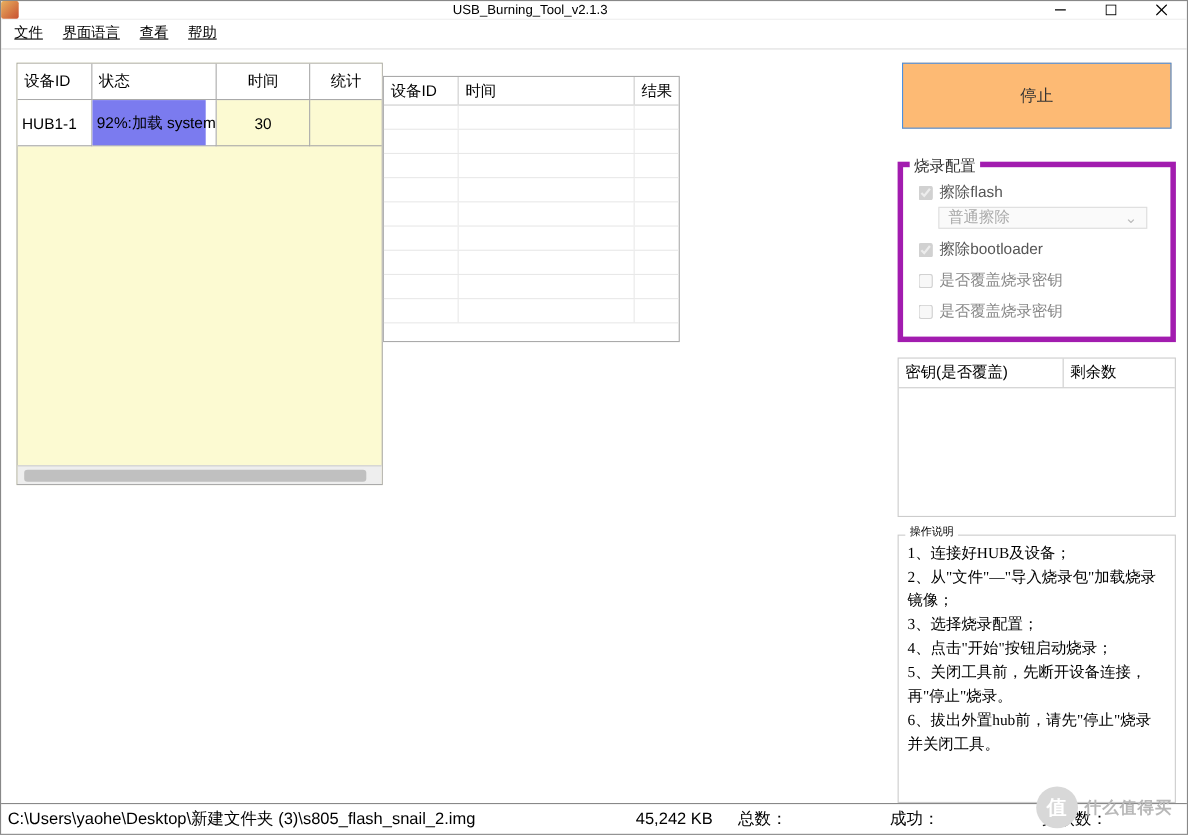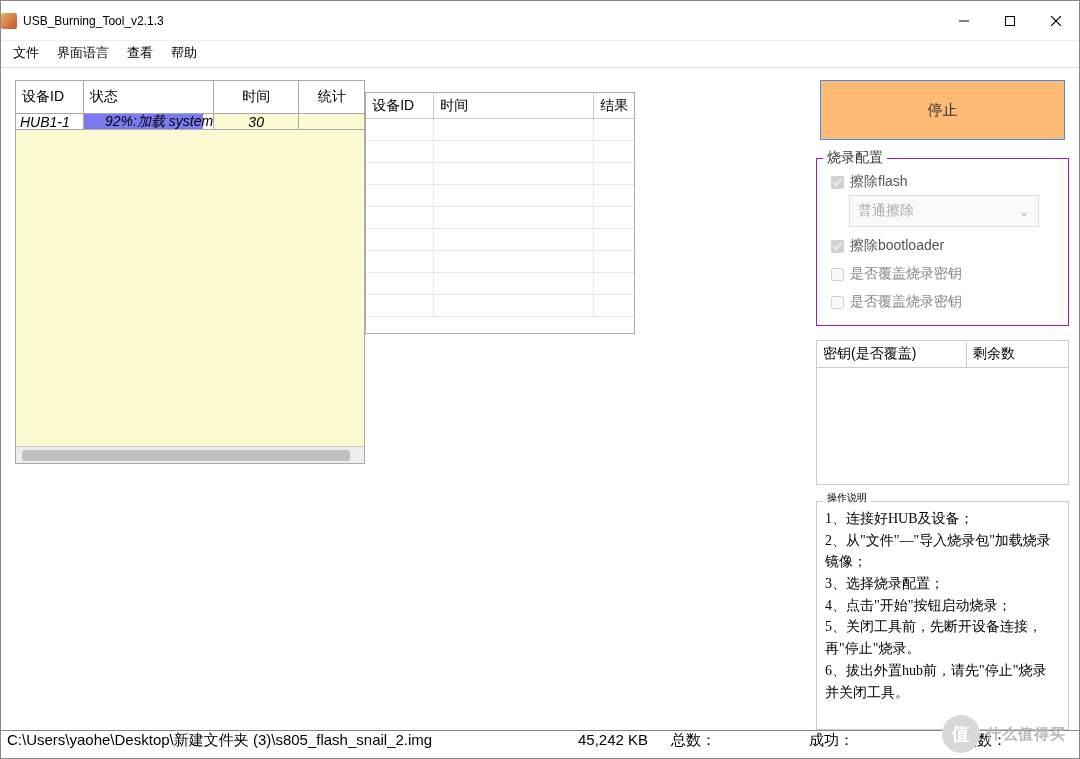--- a/index.html
+++ b/index.html
@@ -8,62 +8,64 @@
       font-size: 13px;
       background: #fff;
       width: 1080px;
       height: 759px;
       overflow: hidden;
       position: relative;
       color: #000;
     }
     .window { border: 1px solid #888; width: 100%; height: 100%; display: flex; flex-direction: column; }
     .titlebar {
-      height: 40px; display: flex; align-items: center; padding: 0 0;
+      height: 17px; display: flex; align-items: center; padding: 0 0;
       border-bottom: 1px solid #eee;
+      text-align: center;
     }
     .titlebar-icon {
       width: 16px; height: 16px; margin-right: 6px;
       background: linear-gradient(135deg,#e8b060 0%, #c85030 100%);
       border-radius: 2px;
     }
     .titlebar-title { font-size: 12px; flex: 1; }
     .titlebar-controls { display: flex; }
     .titlebar-btn {
       width: 46px; height: 30px; display: flex; align-items: center; justify-content: center;
       font-size: 12px; cursor: pointer;
     }
     .menubar {
       display: flex; gap: 18px; padding: 3px 12px 5px; font-size: 13px;
       border-bottom: 1px solid #ddd;
+      text-decoration: underline;
     }
     .menubar-item { cursor: pointer; }
     .main-area { flex: 1; display: flex; padding: 12px 10px 0 14px; gap: 10px; min-height: 0; }
     .left-col { flex: 1; display: flex; flex-direction: row; min-width: 0; }
     .right-col { width: 253px; display: flex; flex-direction: column; }
     .device-panel {
       border: 1px solid #aaa; height: 384px; display: flex; flex-direction: column;
       background: #fcfad2;
     }
     .dev-head-row { display: flex; background: #fff; height: 33px; }
     .dev-head-cell {
       border-right: 1px solid #aaa; border-bottom: 1px solid #aaa;
       padding: 6px 6px; font-size: 14px; display: flex; align-items: center;
     }
     .dev-col-id { width: 68px; }
     .dev-col-status { flex: 1; }
     .dev-col-time { width: 85px; justify-content: center; }
     .dev-col-stat { width: 65px; justify-content: center; border-right: none; }
-    .dev-data-row { display: flex; height: 16px; font-style: italic; }
+    .dev-data-row { display: flex; height: 42px; }
     .dev-data-cell {
       border-right: 1px solid #aaa; border-bottom: 1px solid #aaa;
       display: flex; align-items: center; font-size: 14px;
     }
     .dev-data-id { width: 68px; background:#fff; padding: 0 4px; }
-    .dev-data-status { flex: 1; position: relative; background:#fff;padding-left:17px; }
+    .dev-data-status { flex: 1; position: relative; background:#fff; }
     .dev-progress { position:absolute; top:0; left:0; bottom:0; width:92%; background:#7b7bef; }
     .dev-status-text { position:relative; z-index:1; padding-left:4px; }
     .dev-data-time { width: 85px; justify-content: center; }
     .dev-data-stat { width: 65px; border-right: none; }
     .dev-body { flex:1; }
     .dev-hscroll { height:17px; background:#eee; border-top:1px solid #ccc; position:relative; }
     .dev-hscroll-thumb { position:absolute; left:6px; top:3px; height:11px; width:calc(100% - 20px); background:#c0c0c0; border-radius:3px; }
 
     .result-panel {
       margin-top: 12px; border: 1px solid #aaa; height: 242px;
@@ -79,43 +81,43 @@
     .res-row > div:nth-child(1){ width:68px; border-right:1px solid #e8e8e8;}
     .res-row > div:nth-child(2){ width:160px; border-right:1px solid #e8e8e8;}
     .res-row > div:nth-child(3){ flex:1; }
 
     .action-row { display:flex; gap:24px; height:60px; margin-bottom:10px; padding:0 4px; }
     .action-btn {
       flex:1; border:1px solid #bbb; background:#fdba74; font-size:15px;
       display:flex; align-items:center; justify-content:center; cursor:pointer;
     }
     .action-btn.stop { border:1px solid #4a90e2; color:#333; }
-    .config-group { border:1px solid #a21caf; padding:4px 8px 10px; position:relative; margin-top:8px; }
+    .config-group { border:5px solid #a21caf; padding:4px 8px 10px; position:relative; margin-top:20px; }
     .config-group-title { position:absolute; top:-10px; left:6px; background:#fff; padding:0 4px; font-size:14px; color:#333; }
     .checkbox-row { display:flex; align-items:center; margin:10px 0 4px 6px; font-size:14px; color:#888; }
     .checkbox-row.enabled { color:#555; }
     .checkbox-row input { margin-right:6px; }
     .erase-select {
-      margin: 4px 0 6px 24px; width: 190px; height:32px; border:1px solid #ddd;
+      margin: 4px 0 6px 24px; width: 190px; height:20px; border:1px solid #ddd;
       background:#fafafa; color:#aaa; padding:0 8px; display:flex; align-items:center;
       justify-content:space-between; font-size:14px;
     }
     .chev { color:#bbb; }
     .key-panel { border:1px solid #ccc; margin-top:14px; height:145px; }
     .key-head { display:flex; border-bottom:1px solid #ccc; }
     .key-head-cell { padding:4px 6px; font-size:14px; border-right:1px solid #ccc; }
     .key-head-cell:last-child{ border-right:none; }
     .key-col1 { width:150px; }
     .key-col2 { flex:1; }
     .instructions-group { border:1px solid #ccc; padding:6px 8px 8px; position:relative; margin-top:16px; flex:1; }
     .instructions-group-title { position:absolute; top:-11px; left:6px; background:#fff; padding:0 4px; font-size:10px; }
     .instructions-list { font-size:14px; line-height:1.55; font-family:"SimSun", serif; }
 
     .statusbar {
-      height: 28px; border-top:1px solid #888; display:flex; 
+      height: 28px; border-top:1px solid #888; display:flex; align-items:center;
       font-size:15px; padding:0 2px;
     }
     .status-path { width:560px; white-space:nowrap; overflow:hidden; padding-left:4px; }
     .status-size { width:100px; text-align:center; }
     .status-cell { flex:1; padding-left:8px; }
     .watermark {
       position:absolute; right:14px; bottom:6px; display:flex; align-items:center;
       color:#b8b8b8; font-size:15px; font-weight:bold; letter-spacing:1px;
       pointer-events:none;
     }

